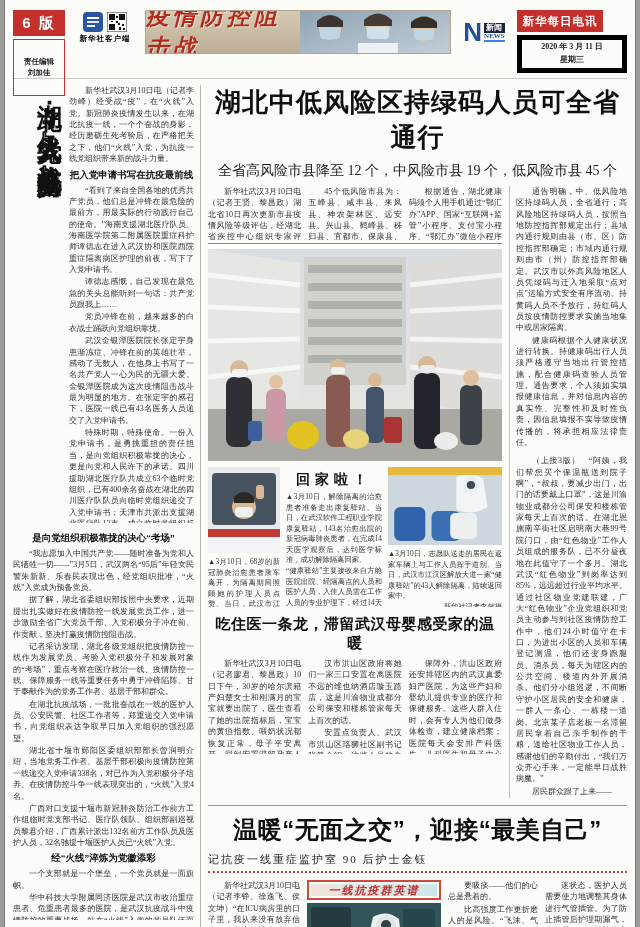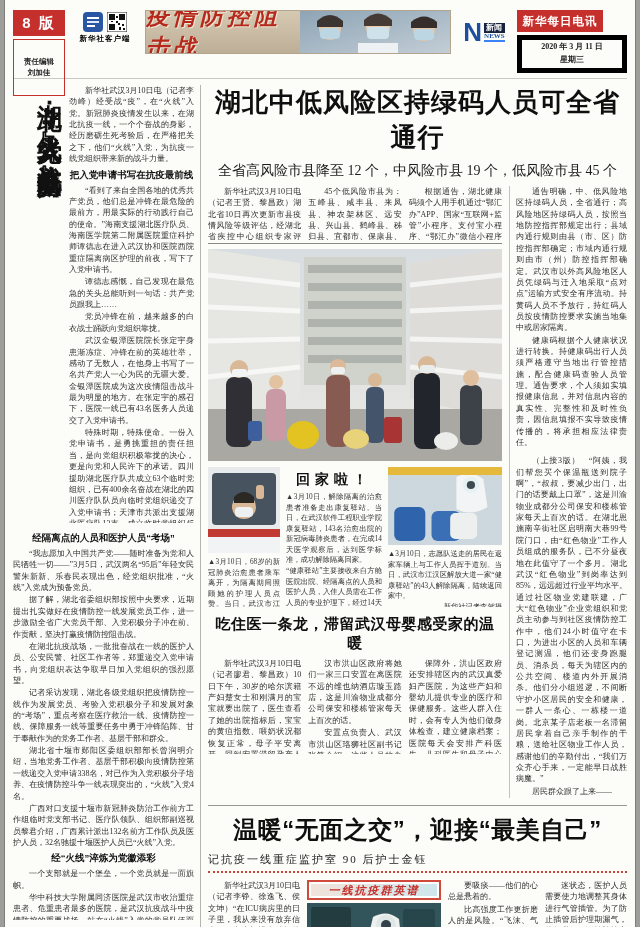--- a/index.html
+++ b/index.html
@@ -80,21 +80,21 @@
                    justify-content:center; color:#c5302c; font-weight:bold; font-style:italic;
                    font-size:11px; letter-spacing:2px; font-family:"Liberation Sans",sans-serif; }
 </style>
 </head>
 <body>
 
 <div class="page">
 
   <header class="hdr">
     <div>
-      <div class="red-box edition">8 版</div>
+      <div class="red-box edition">6 版</div>
       <div class="small-frame">
         <div>责任编辑</div>
         <div>刘加佳</div>
       </div>
     </div>
 
     <div class="qr-group">
       <div class="qr-row">
         <svg width="20" height="20">
           <rect x="0" y="0" width="20" height="20" rx="4" fill="#2a55a3"></rect>
@@ -173,26 +173,26 @@
           <div>
               <p class="para">“看到了来自全国各地的优秀共产党员，他们总是冲锋在最危险的最前方，用最实际的行动践行自己的使命。”海南支援湖北医疗队员、海南医学院第二附属医院重症科护师谭德志在进入武汉协和医院西院重症隔离病区护理的前夜，写下了入党申请书。</p>
               <p class="para">谭德志感慨，自己发现在最危急的关头总能听到一句话：共产党员跟我上……</p>
               <p class="para">党员冲锋在前，越来越多的白衣战士踊跃向党组织靠拢。</p>
               <p class="para">武汉金银潭医院院长张定宇身患渐冻症、冲锋在前的英雄壮举，感动了无数人，在他身上书写了一名共产党人一心为民的无疆大爱。金银潭医院成为这次疫情阻击战斗最为明显的地方。在张定宇的感召下，医院一线已有43名医务人员递交了入党申请书。</p>
               <p class="para">特殊时期，特殊使命。一份入党申请书，是勇挑重担的责任担当，是向党组织积极靠拢的决心，更是向党和人民许下的承诺。四川援助湖北医疗队共成立63个临时党组织，已有400余名奋战在湖北的四川医疗队队员向临时党组织递交了入党申请书；天津市共派出支援湖北医疗队13支，成立临时党组织45个，279名队员在一线递交了入党申请书……</p>
             </div>
         </div>
       </div>
       <div class="left-wide">
-        <h3 class="subhead">经隔离点的人员和医护人员“考场”</h3>
+        <h3 class="subhead">是向党组织积极靠拢的决心“考场”</h3>
         <div>
             <p class="para">“我志愿加入中国共产党——随时准备为党和人民牺牲一切——”3月5日，武汉两名“95后”年轻女民警朱新新、乐春民表现出色，经党组织批准，“火线”入党成为预备党员。</p>
             <p class="para">据了解，湖北省委组织部按照中央要求，近期提出扎实做好在疫情防控一线发展党员工作，进一步激励全省广大党员干部、入党积极分子冲在前、作贡献，坚决打赢疫情防控阻击战。</p>
+            <p class="para">记者采访发现，湖北各级党组织把疫情防控一线作为发展党员、考验入党积极分子和发展对象的“考场”，重点考察在医疗救治一线、疫情防控一线、保障服务一线等重要任务中勇于冲锋陷阵、甘于奉献作为的党务工作者、基层干部和群众。</p>
             <p class="para">在湖北抗疫战场，一批批奋战在一线的医护人员、公安民警、社区工作者等，郑重递交入党申请书，向党组织表达争取早日加入党组织的强烈愿望。</p>
-            <p class="para">记者采访发现，湖北各级党组织把疫情防控一线作为发展党员、考验入党积极分子和发展对象的“考场”，重点考察在医疗救治一线、疫情防控一线、保障服务一线等重要任务中勇于冲锋陷阵、甘于奉献作为的党务工作者、基层干部和群众。</p>
             <p class="para">湖北省十堰市郧阳区委组织部部长曾润明介绍，当地党务工作者、基层干部积极向疫情防控第一线递交入党申请338名，对已作为入党积极分子培养、在疫情防控斗争一线表现突出的，“火线”入党4名。</p>
             <p class="para">广西对口支援十堰市新冠肺炎防治工作前方工作组临时党支部书记、医疗队领队、组织部副巡视员黎君介绍，广西累计派出132名前方工作队员及医护人员，32名驰援十堰医护人员已“火线”入党。</p>
           </div>
         <h3 class="subhead">经“火线”淬炼为党徽添彩</h3>
         <div>
             <p class="para">一个支部就是一个堡垒，一个党员就是一面旗帜。</p>
             <p class="para">华中科技大学附属同济医院是武汉市收治重症患者、危重患者最多的医院，是武汉抗疫战斗中疫情防控的重要战场。站在“火线”入党的党员队伍面前，入党是一份光荣更是一份责任，今后会时刻以党员标准严格要求自己，以实际行动践行党员的初心和使命，充分发挥模范带头作用。</p>
           </div>
       </div>
     </aside>

